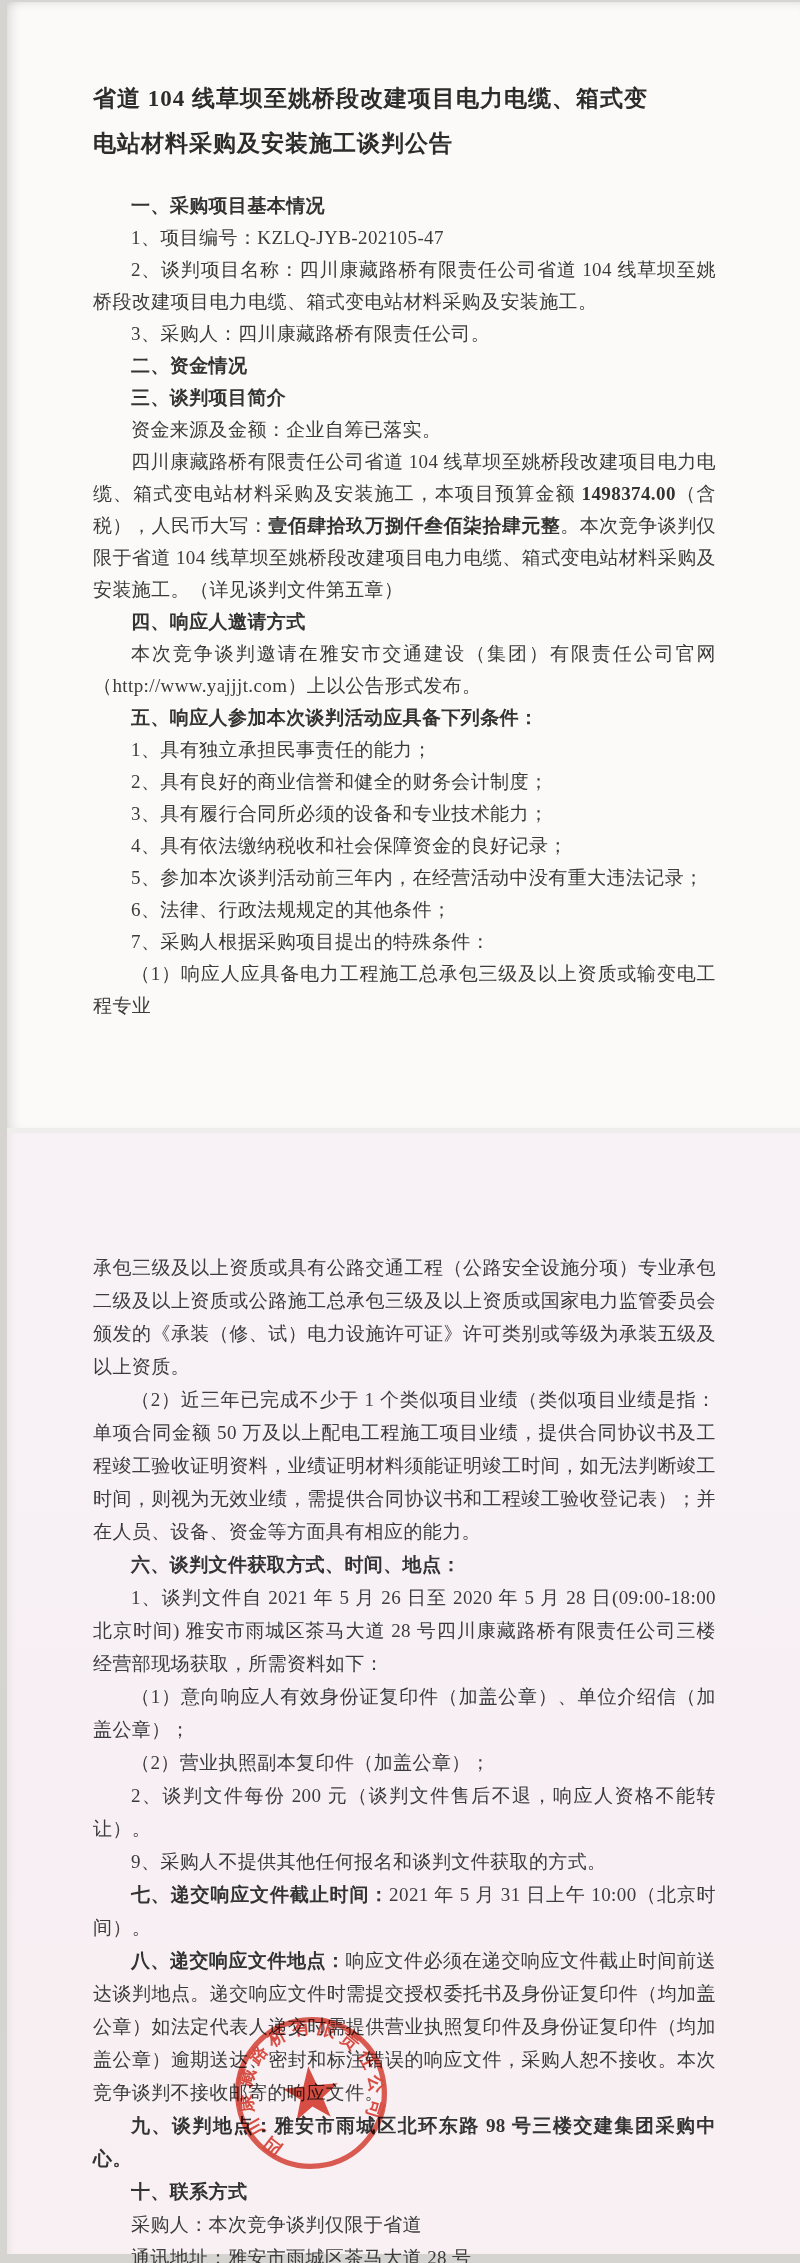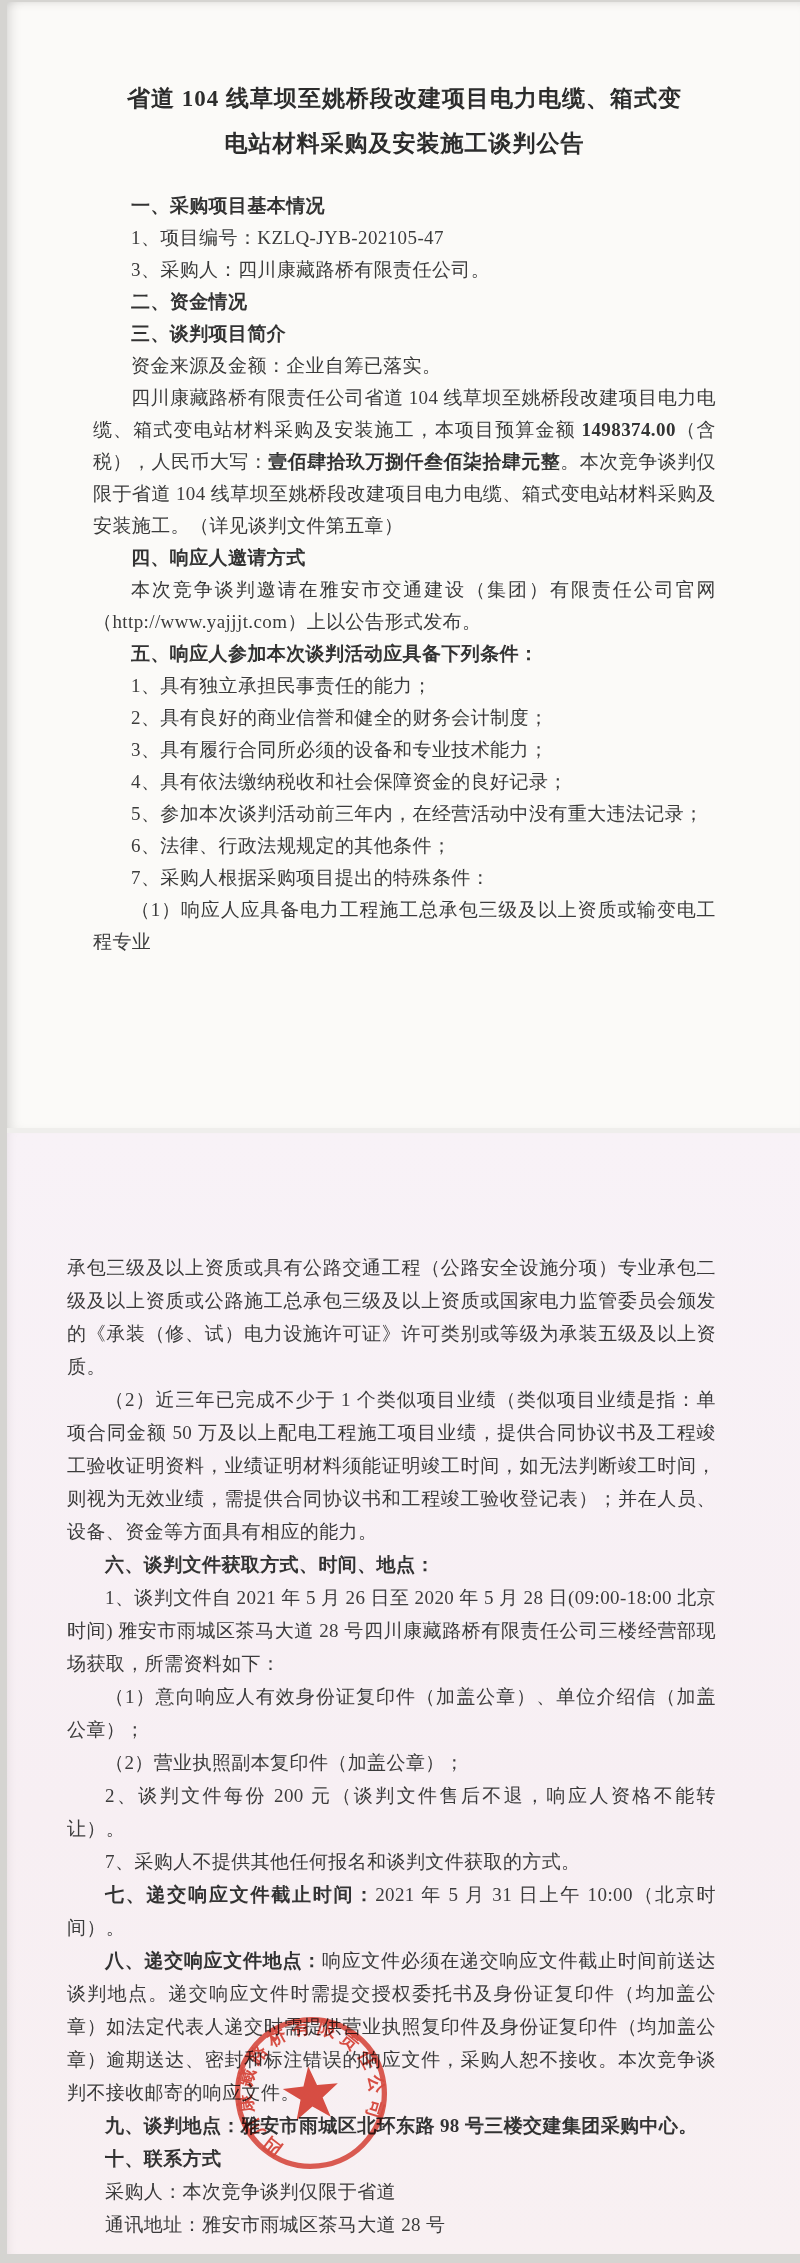--- a/index.html
+++ b/index.html
@@ -15,23 +15,23 @@
     height:1126px;
     background:#fbfaf8;
     box-shadow: inset 10px 0 14px -9px rgba(0,0,0,.18), inset 0 8px 10px -7px rgba(0,0,0,.10);
     padding:74px 84px 0 86px;
   }
   .page-gap { margin-left:7px; width:793px; height:5px; background:#efeeec; }
   .page-2 {
     height:1121px;
     background:linear-gradient(180deg,#f8f2f7 0%, #f7eff3 60%, #f8f0f2 100%);
     box-shadow: inset 8px 0 12px -9px rgba(0,0,0,.10);
-    padding:118px 84px 0 60px;
+    padding:118px 84px 0 86px;
   }
-  .doc-title { text-align:center; font-weight:bold; color:#2c2c2c; font-size:23px; line-height:45px; letter-spacing:1px; margin-bottom:24px; }
+  .doc-title { font-weight:bold; color:#2c2c2c; font-size:23px; line-height:45px; letter-spacing:1px; margin-bottom:24px; }
   .blk { font-size:19px; line-height:32px; text-align:justify; letter-spacing:.4px; }
   .page-2 .blk { line-height:33px; }
   .blk.indent { text-indent:2em; }
   .blk.bold, .blk .b { font-weight:bold; color:#333; }
   .blk .u { text-underline-offset:3px; }
   .contact-line { font-size:19px; line-height:33px; text-indent:2em; letter-spacing:.4px; }
   .stamp {
     position:absolute; left:222px; top:878px; width:164px; height:164px;
     mix-blend-mode:multiply; opacity:.88; transform:rotate(-6deg);
     pointer-events:none;
@@ -43,20 +43,21 @@
 <div class="scan-root">
 
   <div class="page page-1">
     <div class="doc-title">
       <div>省道 104 线草坝至姚桥段改建项目电力电缆、箱式变</div>
       <div>电站材料采购及安装施工谈判公告</div>
     </div>
     <div>
         <p class="blk indent bold"><span class="">一、采购项目基本情况</span></p>
         <p class="blk indent"><span class="">1、项目编号：KZLQ-JYB-202105-47</span></p>
+        <p class="blk indent"><span class="">2、谈判项目名称：四川康藏路桥有限责任公司省道 104 线草坝至姚桥段改建项目电力电缆、箱式变电站材料采购及安装施工。</span></p>
         <p class="blk indent"><span class="">3、采购人：四川康藏路桥有限责任公司。</span></p>
         <p class="blk indent bold"><span class="">二、资金情况</span></p>
         <p class="blk indent bold"><span class="">三、谈判项目简介</span></p>
         <p class="blk indent"><span class="">资金来源及金额：企业自筹已落实。</span></p>
         <p class="blk indent"><span class="">四川康藏路桥有限责任公司省道 104 线草坝至姚桥段改建项目电力电缆、箱式变电站材料采购及安装施工，本项目预算金额 </span><span class="b u">1498374.00</span><span class="">（含税），人民币大写：</span><span class="b u">壹佰肆拾玖万捌仟叁佰柒拾肆元整</span><span class="">。本次竞争谈判仅限于省道 104 线草坝至姚桥段改建项目电力电缆、箱式变电站材料采购及安装施工。（详见谈判文件第五章）</span></p>
         <p class="blk indent bold"><span class="">四、响应人邀请方式</span></p>
         <p class="blk indent"><span class="">本次竞争谈判邀请在雅安市交通建设（集团）有限责任公司官网（http://www.yajjjt.com）上以公告形式发布。</span></p>
         <p class="blk indent bold"><span class="">五、响应人参加本次谈判活动应具备下列条件：</span></p>
         <p class="blk indent"><span class="">1、具有独立承担民事责任的能力；</span></p>
         <p class="blk indent"><span class="">2、具有良好的商业信誉和健全的财务会计制度；</span></p>
@@ -73,21 +74,21 @@
 
   <div class="page page-2">
     <div>
         <p class="blk"><span class="">承包三级及以上资质或具有公路交通工程（公路安全设施分项）专业承包二级及以上资质或公路施工总承包三级及以上资质或国家电力监管委员会颁发的《承装（修、试）电力设施许可证》许可类别或等级为承装五级及以上资质。</span></p>
         <p class="blk indent"><span class="">（2）近三年已完成不少于 1 个类似项目业绩（类似项目业绩是指：单项合同金额 50 万及以上配电工程施工项目业绩，提供合同协议书及工程竣工验收证明资料，业绩证明材料须能证明竣工时间，如无法判断竣工时间，则视为无效业绩，需提供合同协议书和工程竣工验收登记表）；并在人员、设备、资金等方面具有相应的能力。</span></p>
         <p class="blk indent bold"><span class="">六、谈判文件获取方式、时间、地点：</span></p>
         <p class="blk indent"><span class="">1、谈判文件自 2021 年 5 月 26 日至 2020 年 5 月 28 日(09:00-18:00 北京时间) 雅安市雨城区茶马大道 28 号四川康藏路桥有限责任公司三楼经营部现场获取，所需资料如下：</span></p>
         <p class="blk indent"><span class="">（1）意向响应人有效身份证复印件（加盖公章）、单位介绍信（加盖公章）；</span></p>
         <p class="blk indent"><span class="">（2）营业执照副本复印件（加盖公章）；</span></p>
         <p class="blk indent"><span class="">2、谈判文件每份 200 元（谈判文件售后不退，响应人资格不能转让）。</span></p>
-        <p class="blk indent"><span class="">7、采购人不提供其他任何报名和谈判文件获取的方式。</span></p>
+        <p class="blk indent"><span class="">9、采购人不提供其他任何报名和谈判文件获取的方式。</span></p>
         <p class="blk indent"><span class="b ">七、递交响应文件截止时间：</span><span class="">2021 年 5 月 31 日上午 10:00（北京时间）。</span></p>
         <p class="blk indent"><span class="b ">八、递交响应文件地点：</span><span class="">响应文件必须在递交响应文件截止时间前送达谈判地点。递交响应文件时需提交授权委托书及身份证复印件（均加盖公章）如法定代表人递交时需提供营业执照复印件及身份证复印件（均加盖公章）逾期送达、密封和标注错误的响应文件，采购人恕不接收。本次竞争谈判不接收邮寄的响应文件。</span></p>
         <p class="blk indent"><span class="b ">九、谈判地点：雅安市雨城区北环东路 98 号三楼交建集团采购中心。</span></p>
         <p class="blk indent bold"><span class="">十、联系方式</span></p>
       </div>
 
     <div id="contact-block">
         <div class="contact-line">采购人：本次竞争谈判仅限于省道</div>
         <div class="contact-line">通讯地址：雅安市雨城区茶马大道 28 号</div>
       </div>

